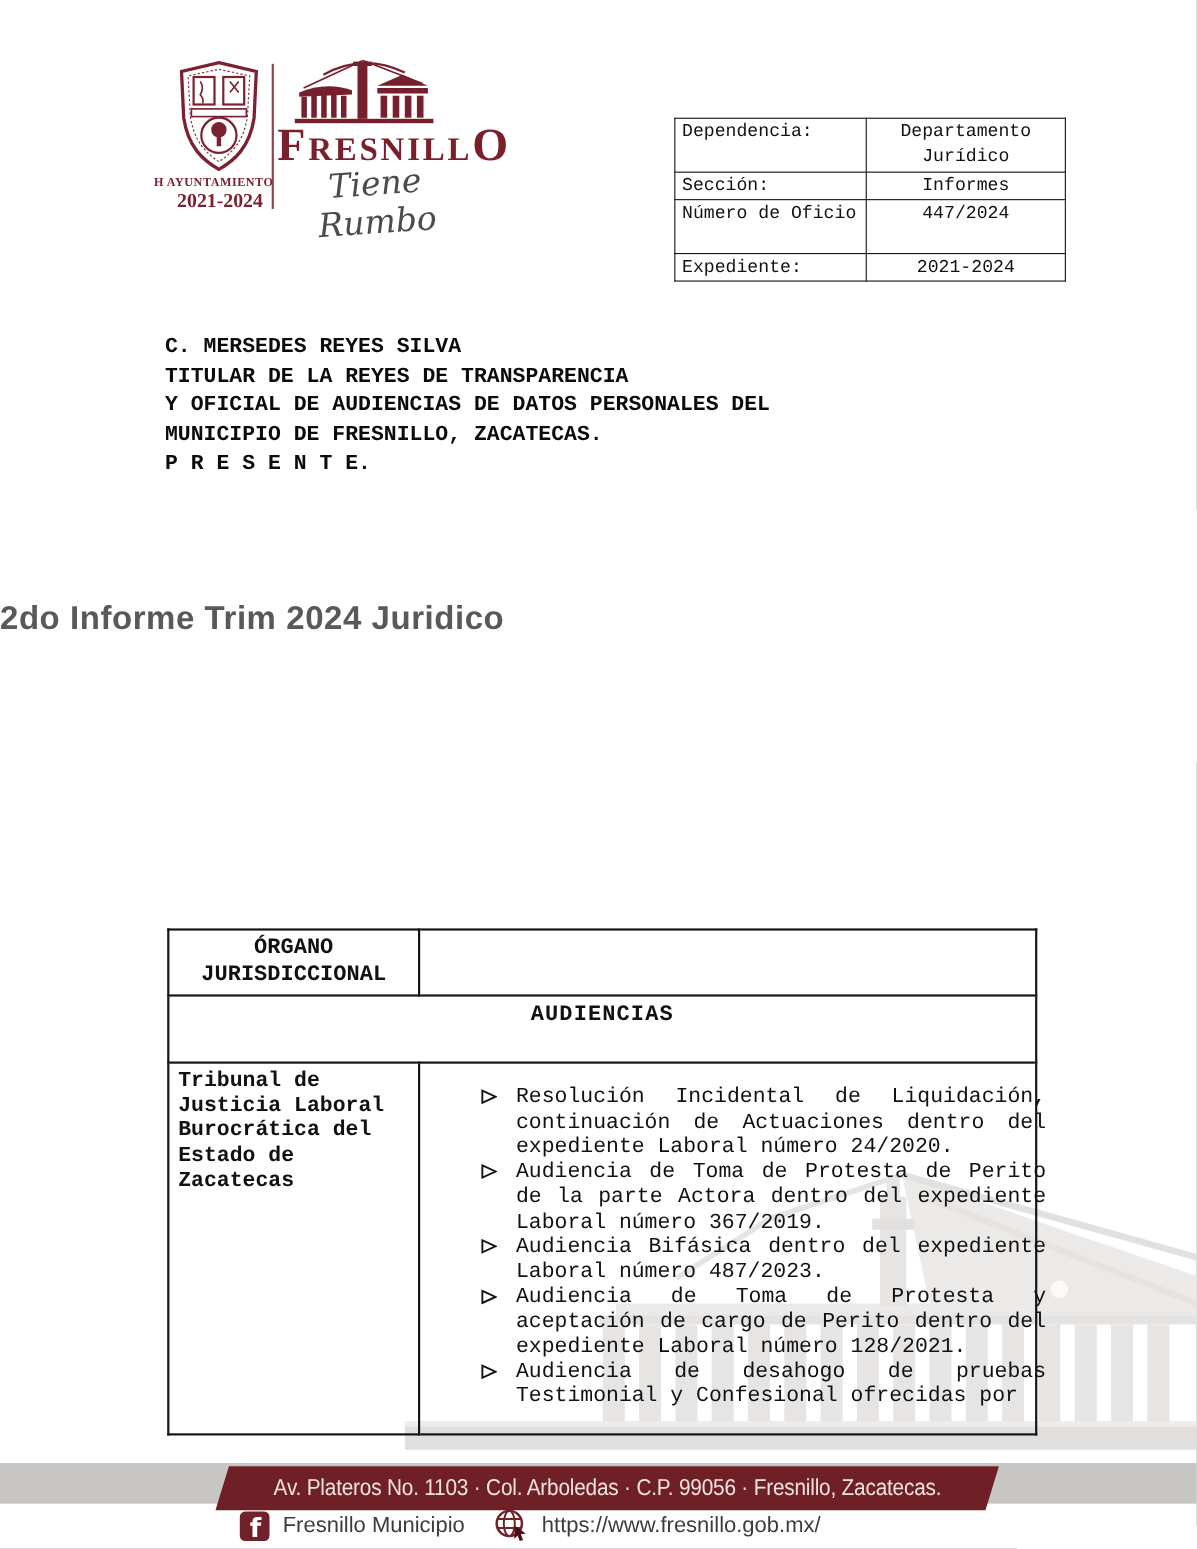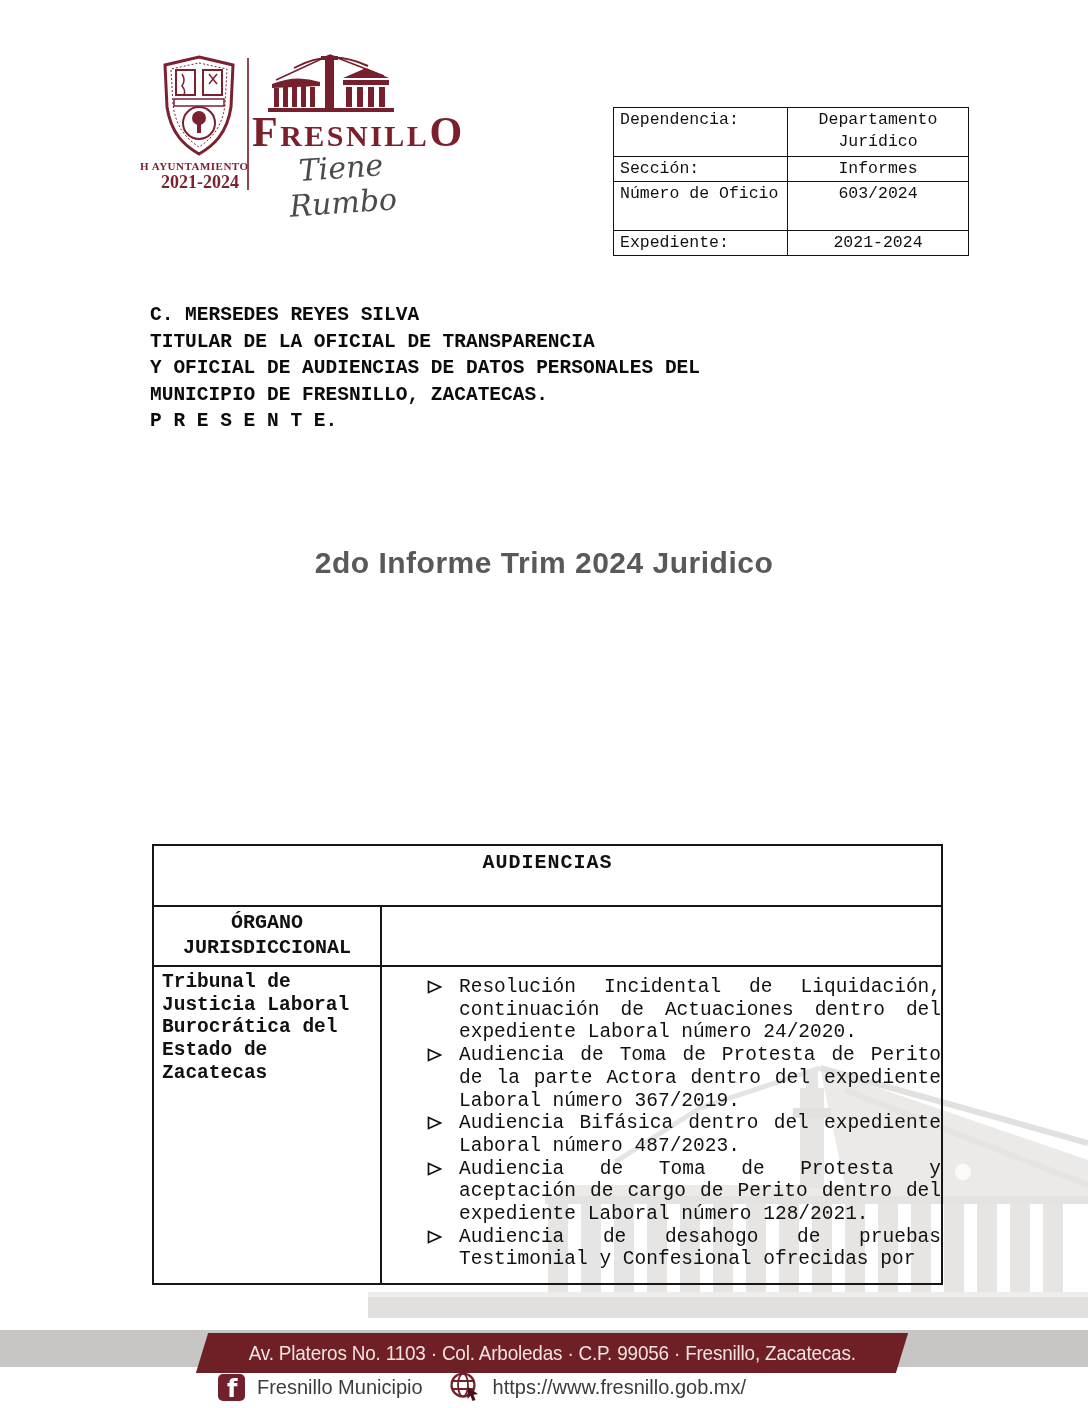--- a/index.html
+++ b/index.html
@@ -30,31 +30,31 @@
   .meta{left:613px;top:107px;}
   .meta table{border-collapse:collapse;table-layout:fixed;}
   .meta td{border:1.5px solid #111;vertical-align:top;padding:1px 6px;
     font-size:16.5px;line-height:22px;}
   .meta .lbl{width:161px;text-align:left;}
   .meta .val{width:168px;text-align:center;margin-top:32px;}
   .meta .two{height:46px;}
   
   .recipient{left:150px;top:302px;font-weight:bold;font-size:19.5px;line-height:26.6px;color:#0b0b0b;}
   
-  .doc-title{left:0;top:546px;width:1088px;text-align:center;
+  .doc-title{left:0;top:546px;width:1088px;text-align:left;
     font-family:"Liberation Sans",sans-serif;font-weight:bold;font-size:30px;color:#58595b;letter-spacing:.5px;}
   
   .main-table{left:152px;top:844px;}
   .main-table table{border-collapse:collapse;table-layout:fixed;width:789px;}
   .main-table td{border:2px solid #161616;vertical-align:top;background:transparent;}
   .cell-audiencias{height:53px;text-align:center;font-weight:bold;font-size:20px;padding-top:5px;letter-spacing:1px;}
   .cell-organo{height:54px;text-align:center;font-weight:bold;font-size:20px;line-height:25px;padding-top:3px;}
   .cell-tribunal{padding:4px 8px;font-weight:bold;font-size:19.5px;line-height:22.7px;}
   .cell-list{padding:5px 0 8px 0;}
-  .cell-list ul{margin:4px;padding:0;list-style:none;}
+  .cell-list ul{margin:14px;padding:0;list-style:none;}
   .cell-list li{position:relative;margin-left:41px;padding-left:32px;width:482px;
     font-size:19.5px;line-height:22.7px;text-align:justify;}
   .cell-list li .marker{position:absolute;left:0;top:4px;}
   
   .slogan{left:0;top:1283px;width:1088px;text-align:center;
     font-family:"Liberation Sans",sans-serif;font-weight:bold;font-style:italic;font-size:22px;color:#1e1e1e;}
   .gray-band{left:0;top:1330px;width:1088px;height:37px;background:#c7c6c4;}
   .addr-banner{left:202px;top:1333px;width:700px;height:40px;background:#6f2026;
     transform:skewX(-17deg);display:flex;align-items:center;justify-content:center;}
   .addr-banner span{display:inline-block;transform:skewX(17deg) scaleX(.9);white-space:nowrap;
@@ -153,53 +153,53 @@
             <tr>
           <td class="lbl two">Dependencia:</td>
           <td class="val">Departamento Jurídico</td>
         </tr>
         <tr>
           <td class="lbl">Sección:</td>
           <td class="val">Informes</td>
         </tr>
         <tr>
           <td class="lbl two">Número de Oficio</td>
-          <td class="val">603/2024</td>
+          <td class="val">447/2024</td>
         </tr>
         <tr>
           <td class="lbl">Expediente:</td>
           <td class="val">2021-2024</td>
         </tr>
       </tbody>
         </table>
     </div>
 
     <div class="abs recipient">
       <div>C. MERSEDES REYES SILVA</div>
-      <div>TITULAR DE LA OFICIAL DE TRANSPARENCIA</div>
+      <div>TITULAR DE LA REYES DE TRANSPARENCIA</div>
       <div>Y OFICIAL DE AUDIENCIAS DE DATOS PERSONALES DEL</div>
       <div>MUNICIPIO DE FRESNILLO, ZACATECAS.</div>
       <div>P R E S E N T E.</div>
     </div>
 
     <div class="abs doc-title">2do Informe Trim 2024 Juridico</div>
 
     <div class="abs main-table">
       <table>
         <colgroup>
             <col style="width:228px">
             <col style="width:561px">
           </colgroup>
         <tbody>
             <tr>
-          <td class="cell-audiencias" colspan="2">AUDIENCIAS</td>
-        </tr>
-        <tr>
           <td class="cell-organo">ÓRGANO JURISDICCIONAL</td>
           <td></td>
+        </tr>
+        <tr>
+          <td class="cell-audiencias" colspan="2">AUDIENCIAS</td>
         </tr>
         <tr>
           <td class="cell-tribunal">Tribunal de Justicia Laboral Burocrática del Estado de Zacatecas</td>
           <td class="cell-list">
             <ul>
               <li><svg class="marker" width="15" height="14" viewBox="0 0 15 14">
                       <path d="M1.5,1.5 L13.5,7 L1.5,12.5 Z" fill="#fff" stroke="#111" stroke-width="1.7"></path>
                     </svg><span>Resolución Incidental de Liquidación, continuación de Actuaciones dentro del expediente Laboral número 24/2020.</span></li>
               <li><svg class="marker" width="15" height="14" viewBox="0 0 15 14">
                       <path d="M1.5,1.5 L13.5,7 L1.5,12.5 Z" fill="#fff" stroke="#111" stroke-width="1.7"></path>

